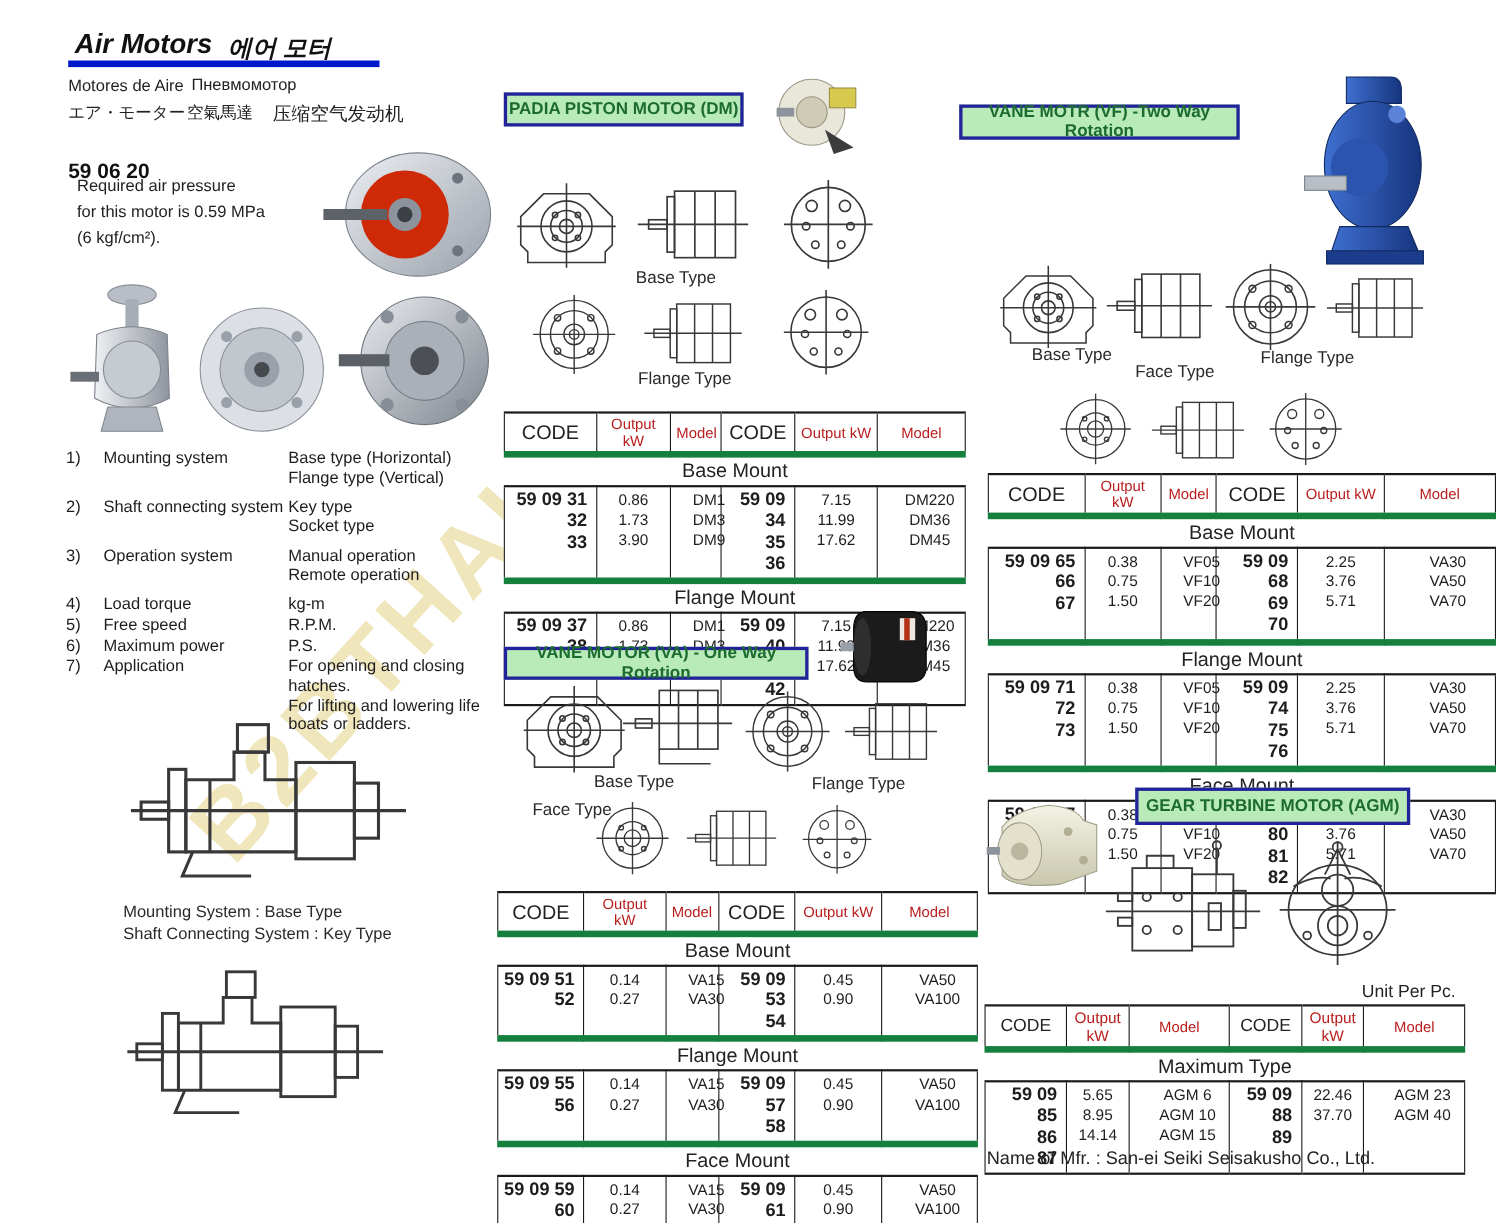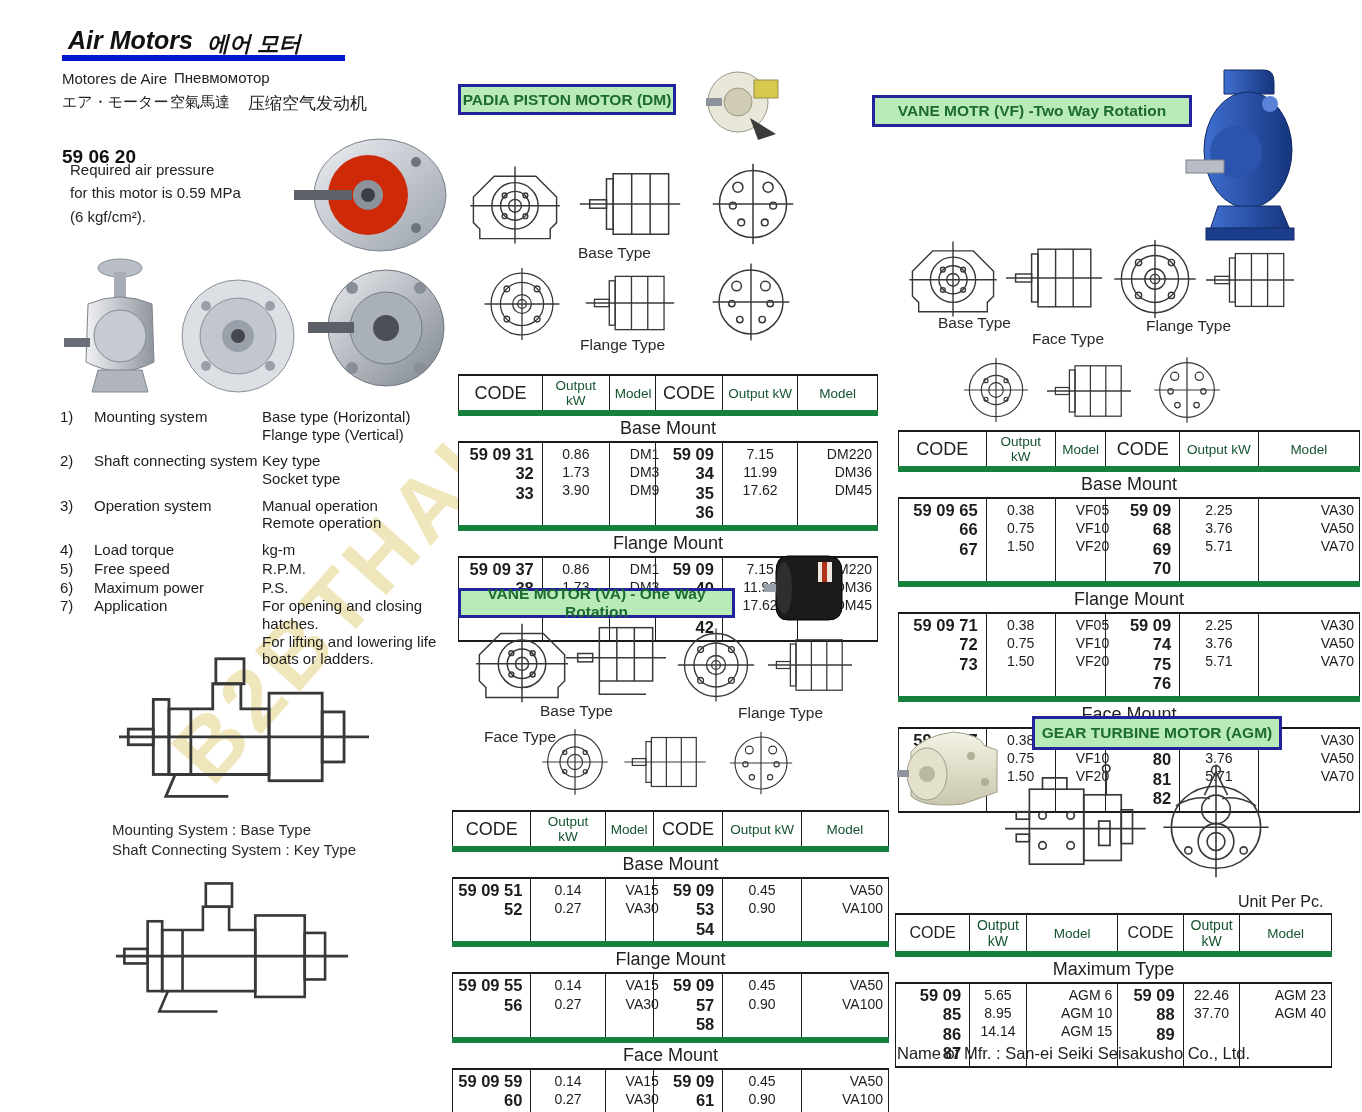--- a/index.html
+++ b/index.html
@@ -24,27 +24,27 @@
   .spec-item{display:grid;grid-template-columns:34px 168px 1fr;margin-bottom:9px;}
   .spec-item .v{white-space:pre-line;}
   
   .cap{font-size:15.5px;color:#2a2a2a;}
   .cap2{font-size:15px;color:#2a2a2a;line-height:1.35;white-space:pre-line;}
   
   table.spec{border-collapse:collapse;background:#fff;table-layout:fixed;width:100%;}
   .spec th,.spec td{border-left:1px solid #1a1a1a;border-right:1px solid #1a1a1a;padding:2px 5px;box-sizing:border-box;}
   .spec tr.head th{border-top:2px solid #1a1a1a;border-bottom:2px solid #1a1a1a;font-weight:normal;text-align:center;}
   .th-code{font-size:18px;color:#222;}
-  .th-sm{font-size:13.5px;color:#14532d;}
+  .th-sm{font-size:13.5px;color:#b91c1c;}
   .spec tr.sect td{border-left:none;border-right:none;border-top:6px solid #15803d;border-bottom:2px solid #1a1a1a;
                    text-align:center;font-size:18px;padding:2px 0;color:#222;}
   .spec tr.data td{border-bottom:2px solid #1a1a1a;border-top:none;vertical-align:top;}
   td.codec{font-weight:bold;font-size:16.5px;text-align:right;white-space:pre-line;line-height:1.18;padding-right:8px;}
   td.valc{font-size:14px;text-align:center;white-space:pre-line;line-height:1.3;}
-  td.modc{font-size:14px;text-align:right;padding-left:20px;white-space:pre-line;line-height:1.3;}
+  td.modc{font-size:14px;text-align:center;padding-left:20px;white-space:pre-line;line-height:1.3;}
   .unit{font-size:16px;color:#222;}
   .mfr{font-size:16.5px;color:#222;}
   
   svg.draw{stroke:#383838;fill:none;stroke-width:1.8;}
   
   .wm{font-size:88px;font-weight:bold;color:rgba(226,205,120,.5);transform:rotate(-48deg);letter-spacing:6px;}
 </style>
 </head>
 <body>
 
@@ -484,21 +484,21 @@
 62</td>
         <td class="valc">0.45
 0.90</td>
         <td class="modc">VA50
 VA100</td>
       </tr>
     </tbody>
       </table>
   </div>
 
-  <div class="abs hbox" style="left:872px;top:95px;width:320px;height:32px;">VANE MOTR (VF) -Two Way Rotation</div>
+  <div class="abs hbox" style="left:872px;top:95px;width:255px;height:32px;">VANE MOTR (VF) -Two Way Rotation</div>
   <svg class="abs" style="left:1178px;top:60px;" width="126" height="186" viewBox="0 0 126 186">
     <defs>
         <linearGradient id="gb1" x1="0" y1="0" x2="1" y2="0">
       <stop offset="0" stop-color="#3f6fd0"></stop>
           <stop offset="1" stop-color="#16357e"></stop>
         </linearGradient>
       </defs>
     <path d="M46 10 H86 Q96 10 96 22 V34 H46 Z" fill="url(#gb1)" stroke="#122a63"></path>
     <ellipse cx="70" cy="90" rx="44" ry="58" fill="url(#gb1)" stroke="#122a63"></ellipse>
     <circle cx="58" cy="92" r="26" fill="#2b54ae"></circle>

